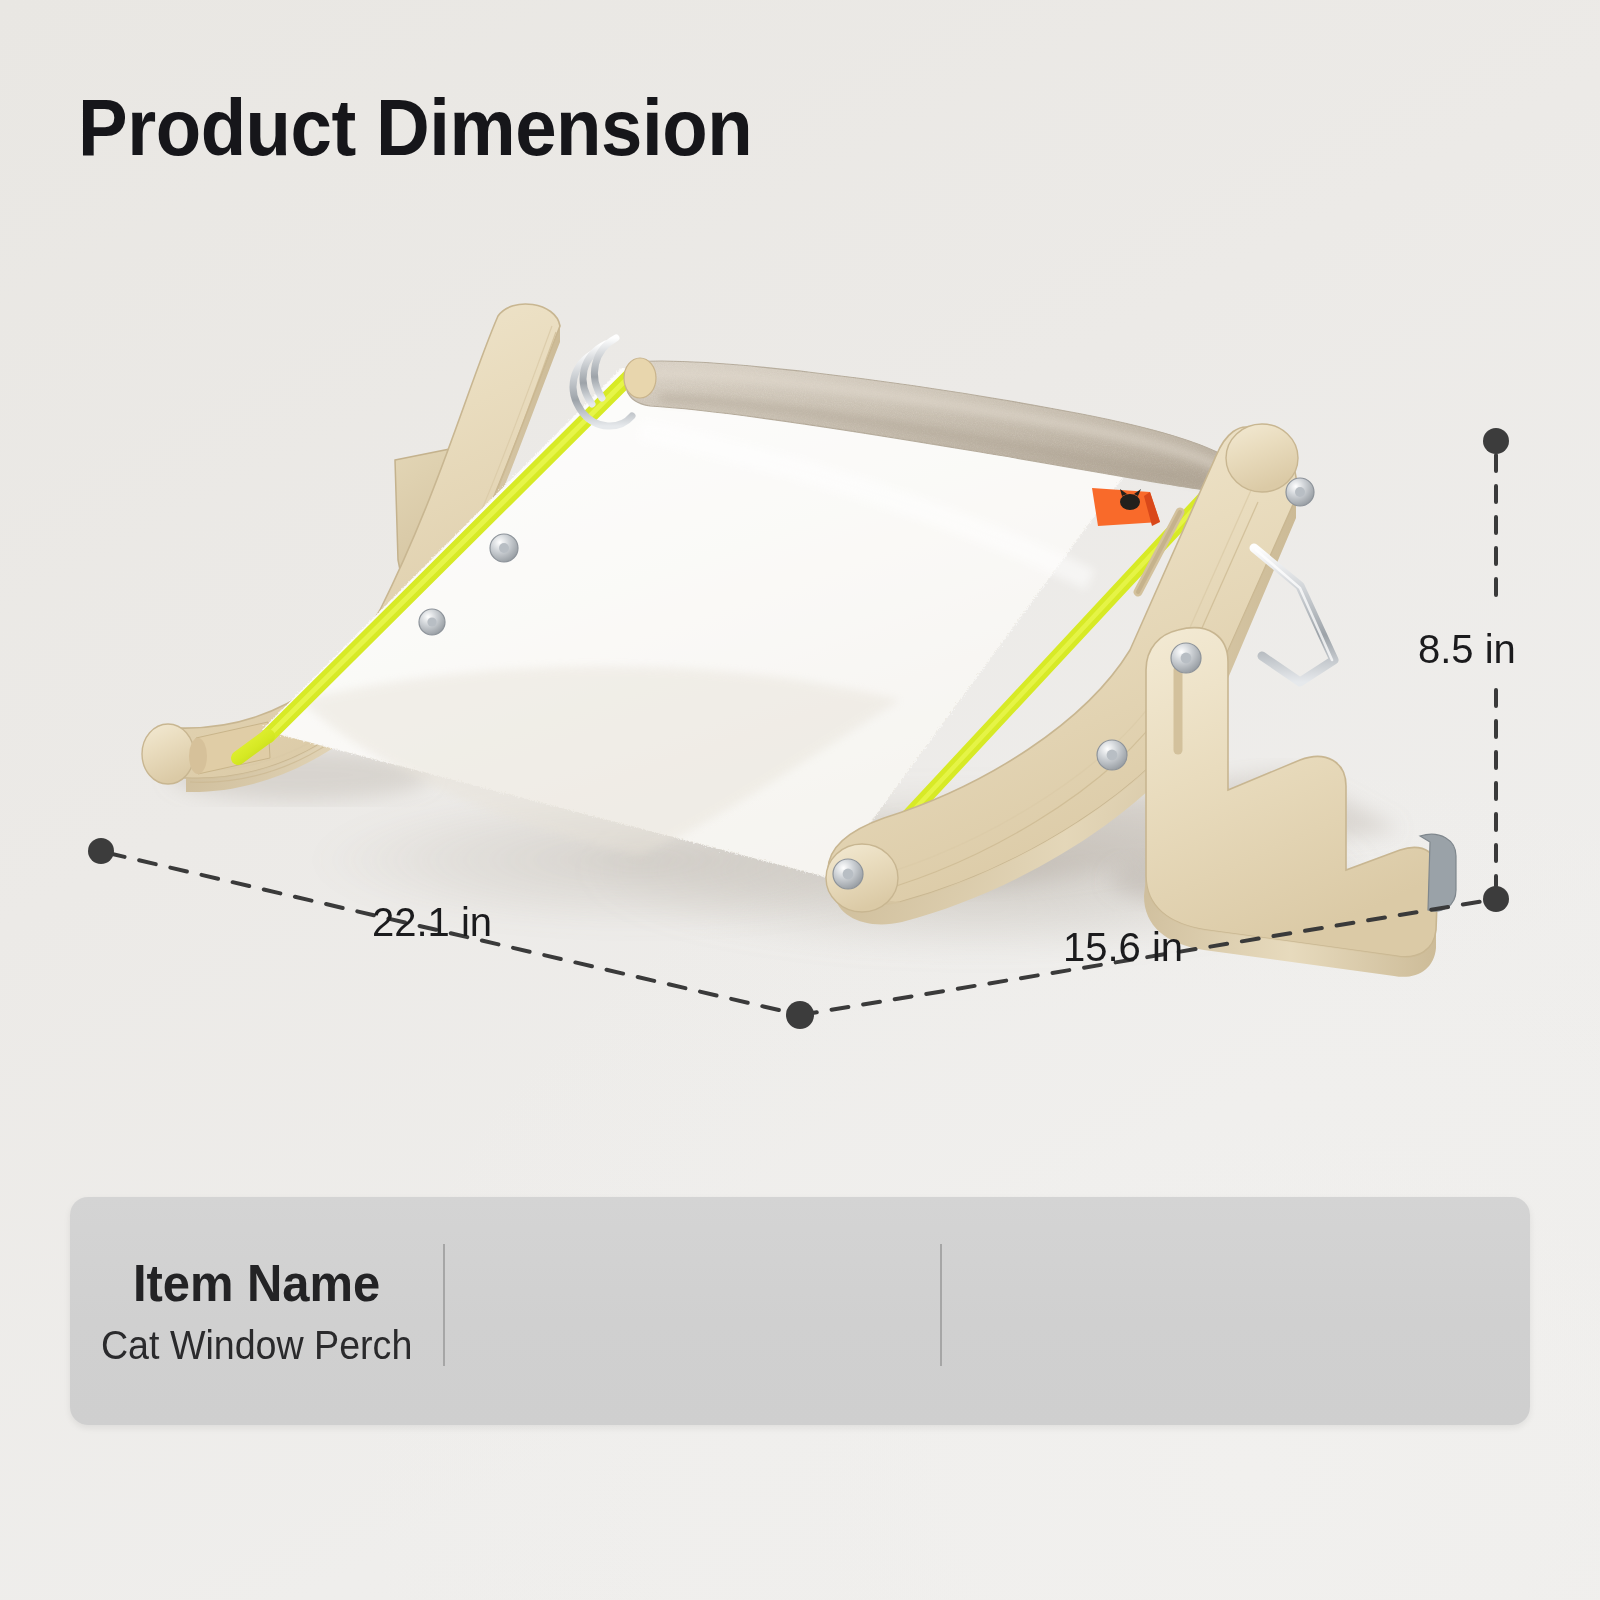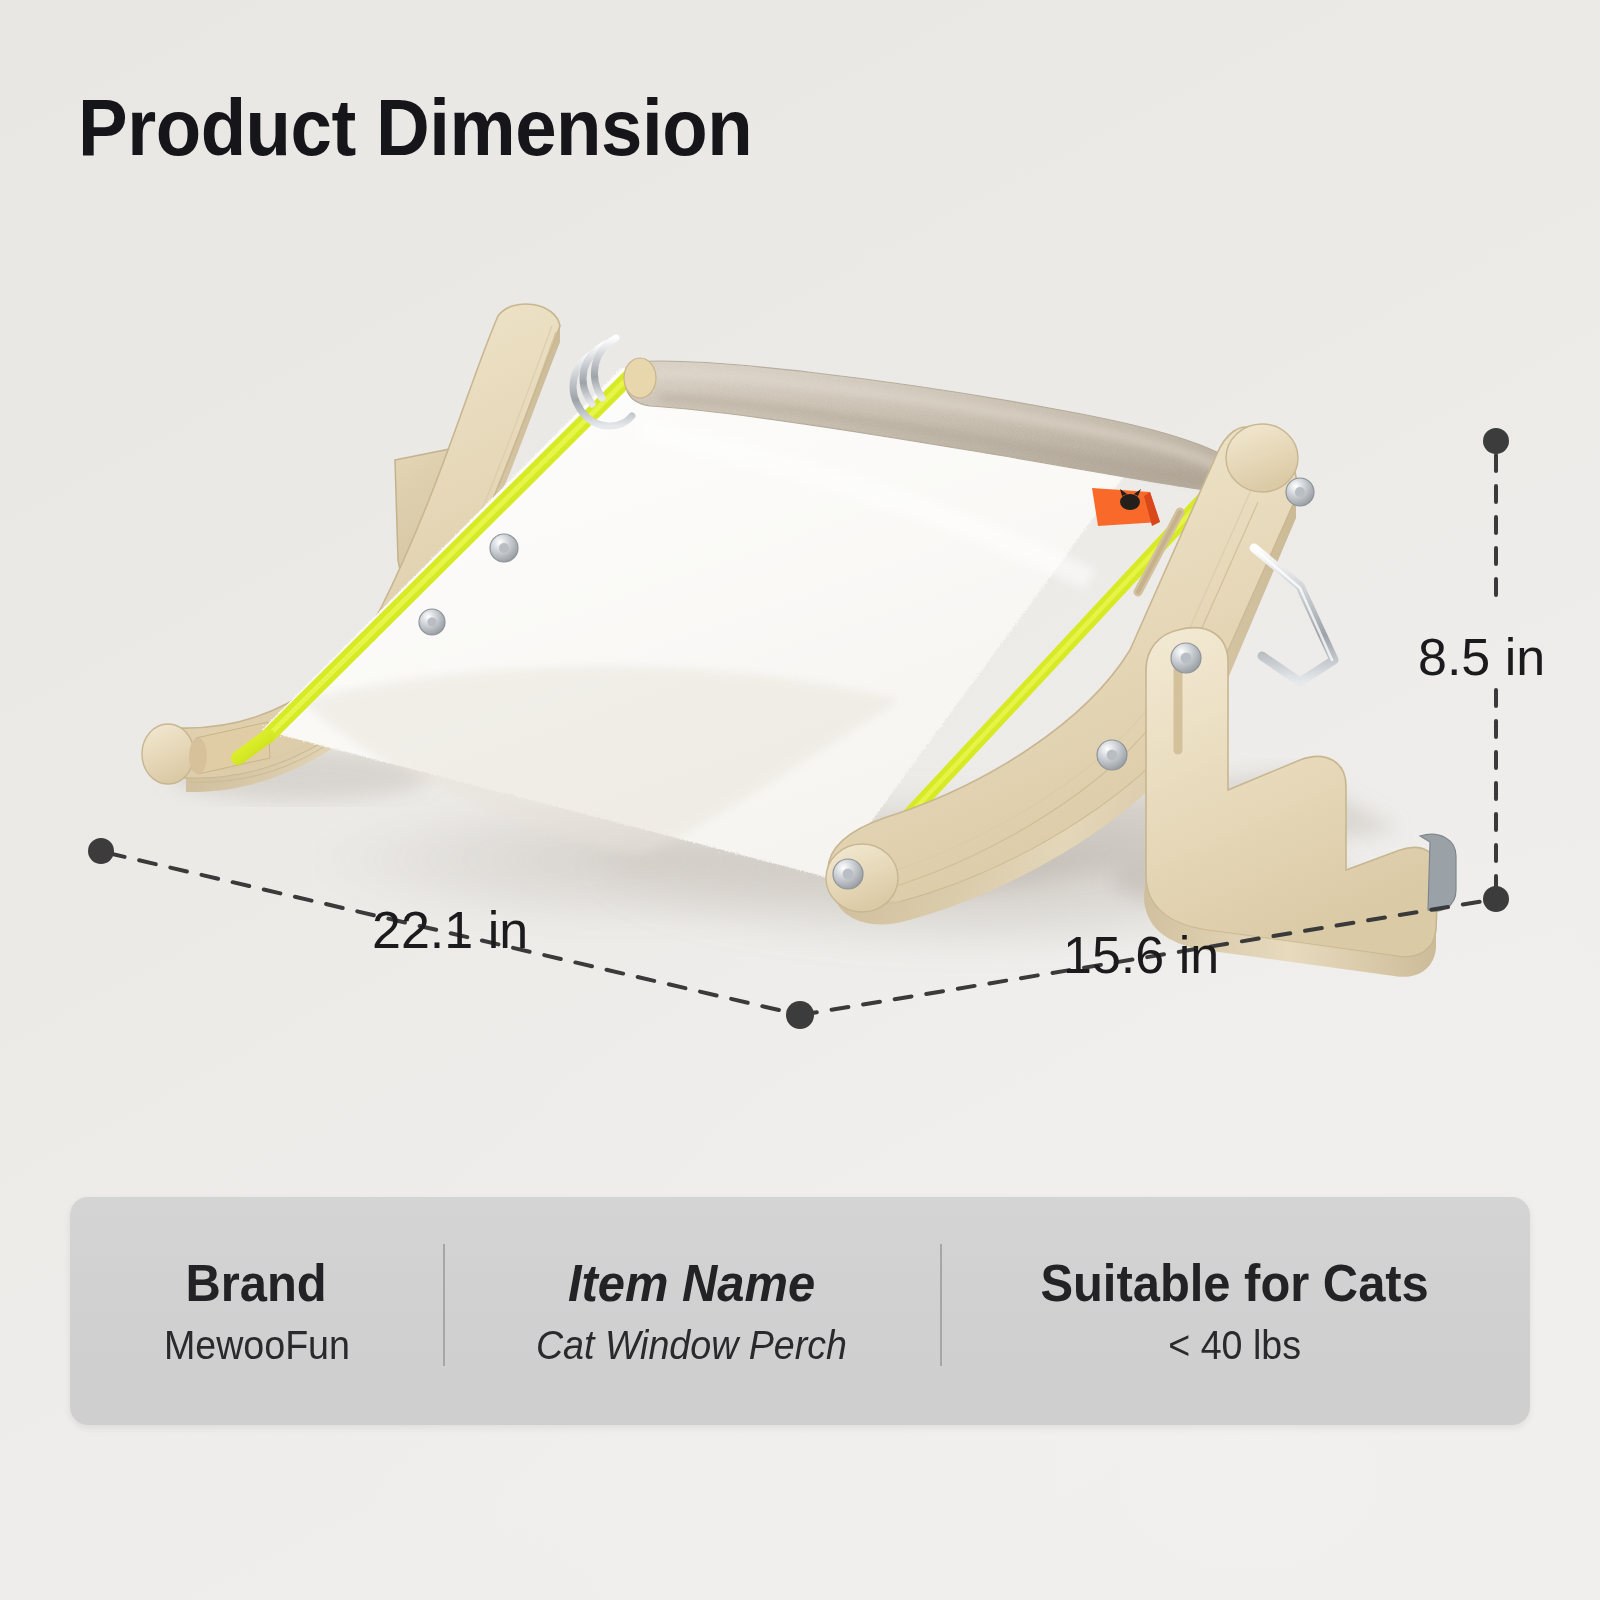--- a/index.html
+++ b/index.html
@@ -34,21 +34,21 @@
   
   #stage {
     position:absolute;
     left:0; top:230px;
     width:1600px; height:920px;
   }
 
   .lbl {
     position:absolute;
     font-family:"Liberation Sans", sans-serif;
-    font-size:52px;
+    font-size:40px;
     color:#1b1b1d;
     white-space:nowrap;
   }
 
   
   #dims { position:absolute; inset:0; width:1600px; height:1600px; pointer-events:none; }
 
   
   #specbar {
     position:absolute;
@@ -312,32 +312,24 @@
 
 <div class="lbl" style="left:372px; top:900px;">22.1 in</div>
 
 <div class="lbl" style="left:1055px; top:925px;margin-left:8px;">15.6 in</div>
 
 <div class="lbl" style="left:1418px; top:627px;">8.5 in</div>
 
 <div id="specbar">
   <div class="spec-cols">
 
-    <div class="spec-col">
-      <div class="spec-head">Brand</div>
-      <div class="spec-val">MewooFun</div>
-    </div>
 
     <div class="spec-col">
       <div class="spec-head">Item Name</div>
       <div class="spec-val">Cat Window Perch</div>
     </div>
 
-    <div class="spec-col">
-      <div class="spec-head">Suitable for Cats</div>
-      <div class="spec-val">&lt; 40 lbs</div>
-    </div>
 
   </div>
 </div>
 
 <div class="vdiv" id="vdiv1"></div>
 <div class="vdiv" id="vdiv2"></div>
 
 </body></html>

